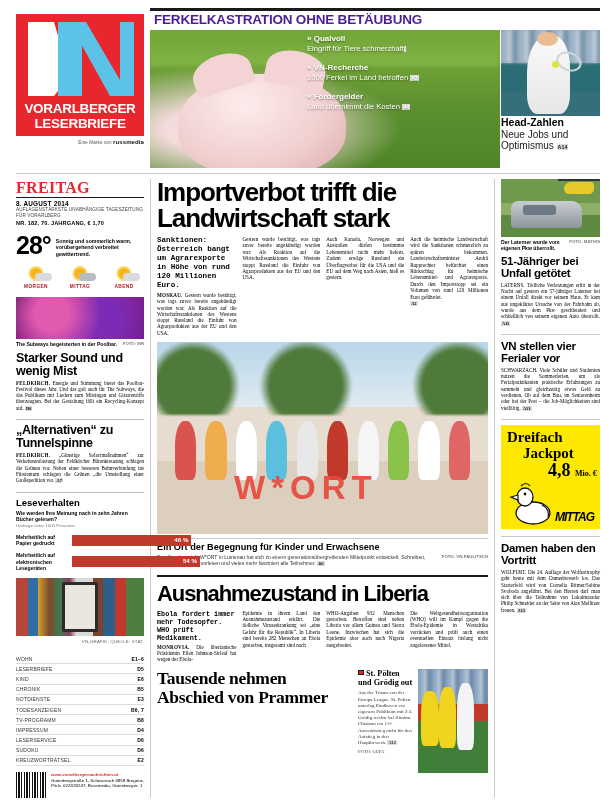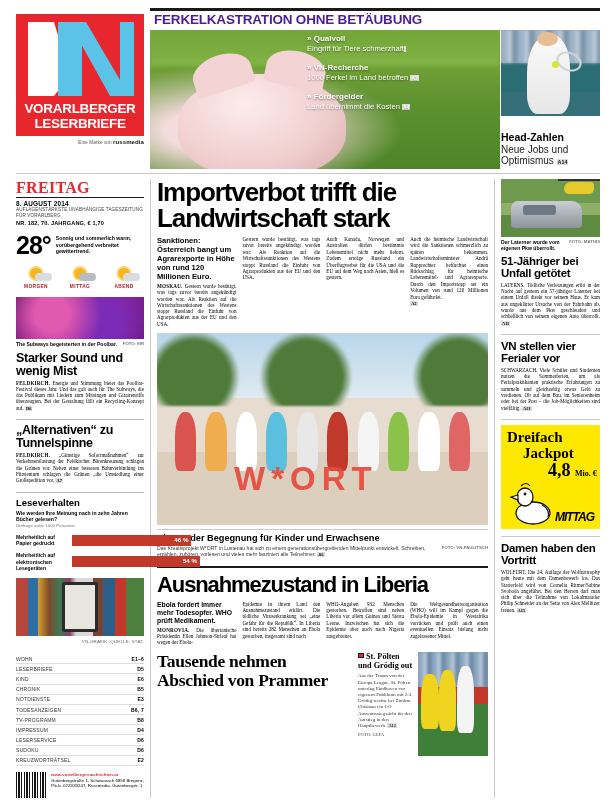--- a/index.html
+++ b/index.html
@@ -85,21 +85,21 @@
     position:absolute; left:26%; top:6%; width:44%; height:92%;
     background:linear-gradient(#fafafa,#e6e6e6);
     border-radius:48% 40% 24% 24%;
   }
   .t-head{ position:absolute; left:36%; top:2%; width:22%; height:17%;
     background:#e9bd93; border-radius:50%; }
   .t-racket{ position:absolute; left:56%; top:26%; width:26%; height:22%;
     border:2px solid #cfd4d8; border-radius:50%; transform:rotate(20deg); }
   .t-ball{ position:absolute; left:52%; top:36%; width:7px; height:7px;
     background:#d8e63c; border-radius:50%; }
-  .tennis-cap { padding:16px 0 0 0; }
+  .tennis-cap { padding:1px 0 0 0; }
   .tennis-cap .h { font-weight:bold; font-size:10.5px; line-height:11.5px; }
   .tennis-cap .s { font-size:10px; line-height:11.5px; color:#1a1a1a; }
   .tennis-cap .s .ref { font-size:5.4px; }
 
   
   .main { display:flex; gap:6px; margin-top:5px; }
   .col-left  { width:128px; flex:none; }
   .col-mid   { flex:1; }
   .col-right { width:99px; flex:none; }
   .sep { width:1px; background:#c9c9c9; flex:none; }
@@ -107,21 +107,21 @@
   
   .freitag {
     color:#e8262d; font-family:"Liberation Serif", serif; font-weight:bold;
     font-size:16px; letter-spacing:.3px; line-height:17px;
   }
   .fr-rule { border-bottom:1px solid #1a1a1a; margin:1px 0 2px; }
   .fr-date { font-weight:bold; font-size:6.4px; letter-spacing:.2px; }
   .fr-sub  { font-size:4.6px; line-height:5.6px; color:#444; letter-spacing:.15px; }
   .fr-iss  { font-weight:bold; font-size:5.6px; margin-top:2px; letter-spacing:.15px; }
 
-  .wx { display:flex; align-items:flex-start; gap:5px; margin-top:7px; }
+  .wx { display:flex; align-items:flex-end; gap:5px; margin-top:7px; }
   .wx-temp { font-weight:bold; font-size:25px; line-height:24px; letter-spacing:-1px; }
   .wx-txt { font-size:5.2px; line-height:6.4px; font-weight:bold; padding-top:2px; }
   .wx-row { display:flex; gap:4px; margin-top:8px; }
   .wx-cell { flex:1; text-align:center; }
   .wx-ico { height:19px; position:relative; }
   .sun { position:absolute; left:50%; top:3px; transform:translateX(-50%);
     width:11px; height:11px; background:#f6b41e; border-radius:50%;
     box-shadow:0 0 0 2px #fdd66a; }
   .cloud { position:absolute; left:48%; top:8px; width:17px; height:8px;
     background:#d8dce0; border-radius:7px; }
@@ -181,21 +181,21 @@
   .barcode { width:30px; height:26px; flex:none;
     background:repeating-linear-gradient(90deg,#111 0 1px,#fff 1px 2px,#111 2px 4px,#fff 4px 5px,#111 5px 6px,#fff 6px 8px);
     position:relative; }
   .foot-txt { font-size:4.4px; line-height:5.6px; }
   .foot-txt a { color:#e8262d; font-weight:bold; text-decoration:none; }
 
   
   .hl.big { font-size:26px; line-height:26px; letter-spacing:-1.1px; }
   .lead-grid { display:flex; gap:6px; margin-top:5px; }
   .lead-intro { width:24%; }
-  .lead-intro .li { font-weight:bold; font-size:7.6px; line-height:9px; }
+  .lead-intro .li { font-weight:bold; font-size:7.6px; line-height:9px;font-family:Liberation Mono, monospace; }
   .lead-col { flex:1; font-size:5.1px; line-height:6.4px; text-align:justify;
     font-family:"Liberation Serif", serif; }
   .lead-col p { text-indent:5px; }
   .lead-col p:first-child { text-indent:0; }
 
   .wort-photo {
     height:192px; margin-top:6px; position:relative; overflow:hidden;
     background:linear-gradient(#cfe3f0 0 34%, #e7dcd0 34% 62%, #dccfbe 62% 100%);
   }
   .wp-sky{ position:absolute; inset:0 0 66% 0;

